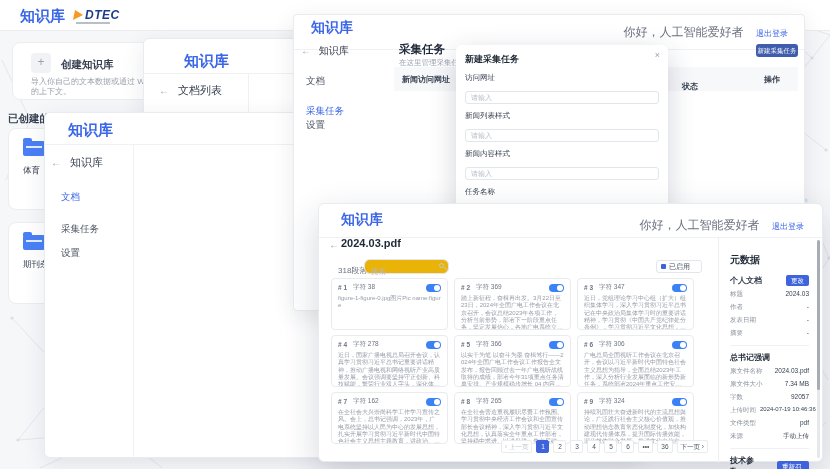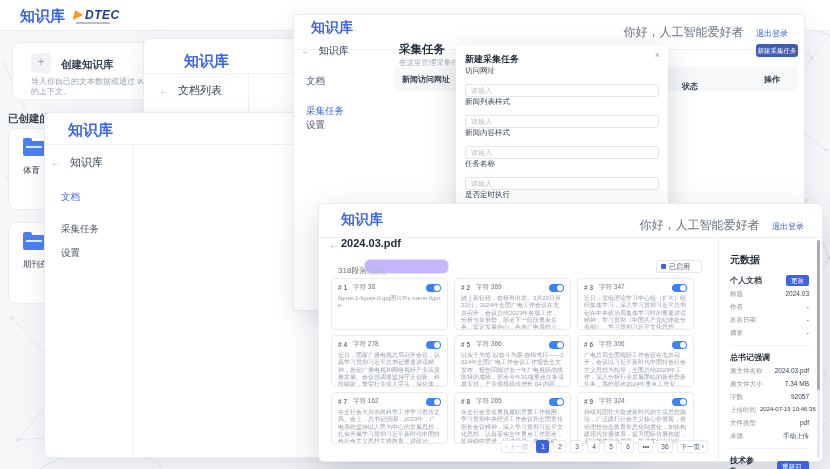--- a/index.html
+++ b/index.html
@@ -44,34 +44,34 @@
   .greet{font-size:12px;color:#6b7280;}
   .greet-link{font-size:8px;color:#3b66e8;}
   .btn-primary{background:#3f5cad;color:#fff;border-radius:3px;text-align:center;}
   .thead{font-size:8px;font-weight:600;color:#374151;}
   .thead-band{position:absolute;background:#f7f8fa;}
 
   
   .modal{position:absolute;left:162px;top:30px;width:212px;height:176px;background:#fff;border-radius:6px;box-shadow:0 8px 28px rgba(30,40,70,.20);padding:8px 9px;}
   .modal-title{font-size:9px;font-weight:700;color:#1f2937;}
   .modal-close{position:absolute;right:8px;top:5px;font-size:9px;color:#9ca3af;}
-  .f-label{font-size:7.5px;color:#374151;margin-bottom:3px;}
+  .f-label{font-size:7.5px;color:#374151;margin-top:7px;margin-bottom:3px;}
   .f-input{width:100%;height:13px;border:1px solid #e2e5ea;border-radius:3px;font-size:7px;color:#374151;padding:0 5px;outline:none;}
   .f-input::placeholder{color:#b6bcc6;}
   .radio-row{display:flex;align-items:center;margin-top:5px;}
   .radio{width:7px;height:7px;border-radius:50%;border:1px solid #cbd0d8;background:#fff;}
   .radio.sel{border:2px solid #3b66e8;width:8px;height:8px;}
   .radio-lab{font-size:7px;color:#374151;margin:0 8px 0 3px;}
   .time-box{height:12px;background:#f5f6f8;border:1px solid #e9ebee;border-radius:2px;font-size:6.5px;color:#c0c5cd;line-height:11px;padding:0 4px;}
 
   
   .p-doc{left:318px;top:203px;width:505px;height:259px;box-shadow:0 12px 34px rgba(30,40,70,.18);}
   .doc-title{position:absolute;left:22px;top:33px;font-size:11px;font-weight:700;color:#1f2937;}
   .para-count{position:absolute;left:19px;top:61px;font-size:8px;color:#6b7280;}
-  .search-box{position:absolute;left:45px;top:55px;width:85px;height:15px;border:1px solid #e3e6ea;border-radius:6px;background:#c4b5fd;}
+  .search-box{position:absolute;left:45px;top:55px;width:85px;height:15px;border:1px solid #e3e6ea;border-radius:6px;background:#eab308;}
   .search-box input{width:70px;height:13px;border:none;outline:none;font-size:7.5px;color:#374151;padding:0 0 0 6px;background:transparent;}
   .search-box input::placeholder{color:#b6bcc6;}
   .sicon{position:absolute;right:4px;top:3px;width:5px;height:5px;border:1px solid #c3c8cf;border-radius:50%;}
   .sicon:after{content:"";position:absolute;left:4px;top:4px;width:3px;height:1px;background:#c3c8cf;transform:rotate(45deg);}
   .status-chip{position:absolute;left:337px;top:56px;width:46px;height:13px;border:1px solid #e3e6ea;border-radius:3px;display:flex;align-items:center;background:#fff;}
   .chip-dot{width:5px;height:5px;border-radius:1px;background:#3e63dd;margin:0 3px 0 4px;}
   .chip-lab{font-size:7px;color:#4b5563;}
   .grid{position:absolute;left:12px;top:74px;width:364px;display:grid;grid-template-columns:repeat(3,117px);grid-auto-rows:52px;gap:5px 6px;}
   .chunk{border:1px solid #e9ebee;border-radius:4px;padding:4px 6px;overflow:hidden;background:#fff;}
   .chead{display:flex;align-items:center;}

